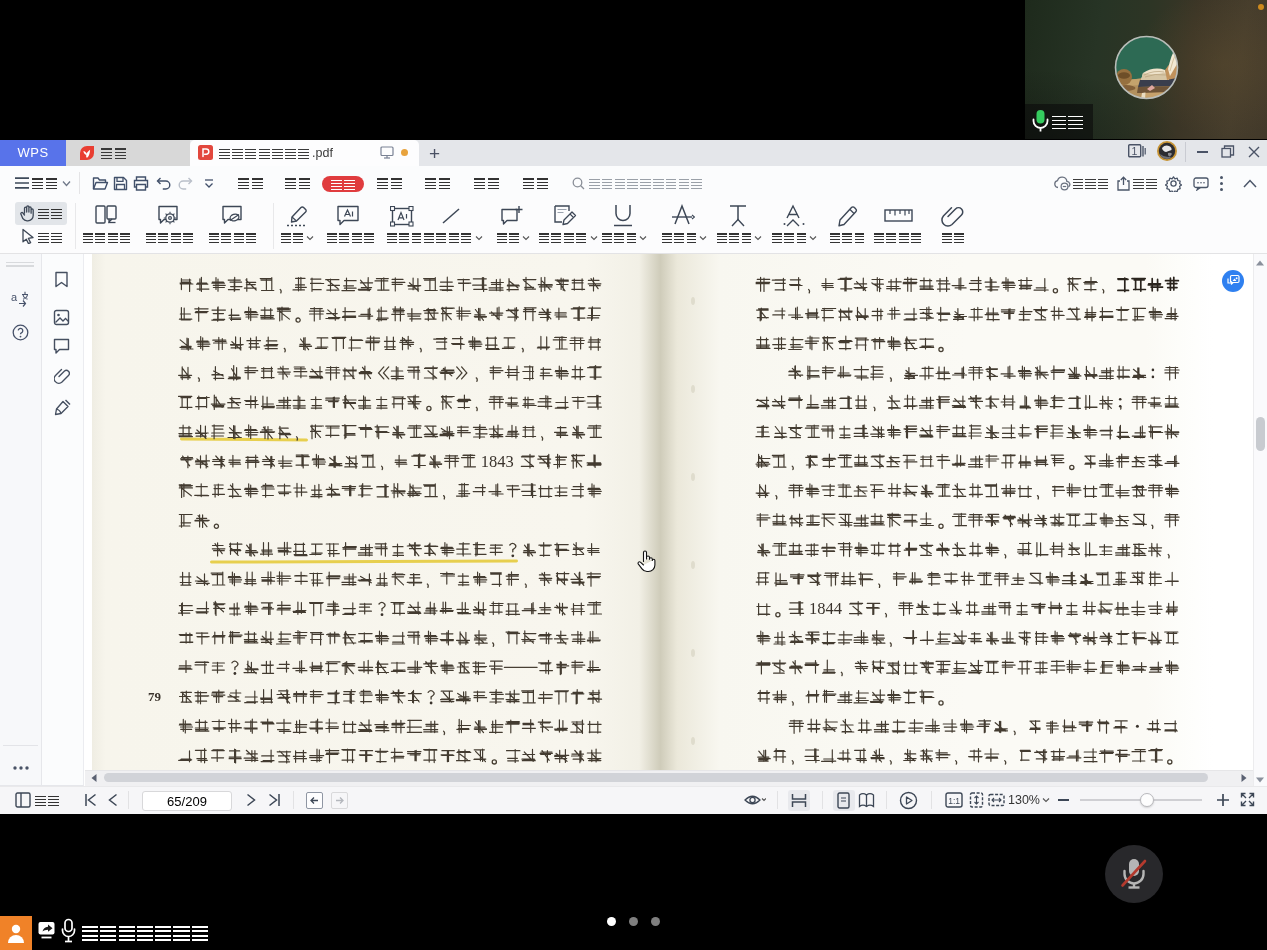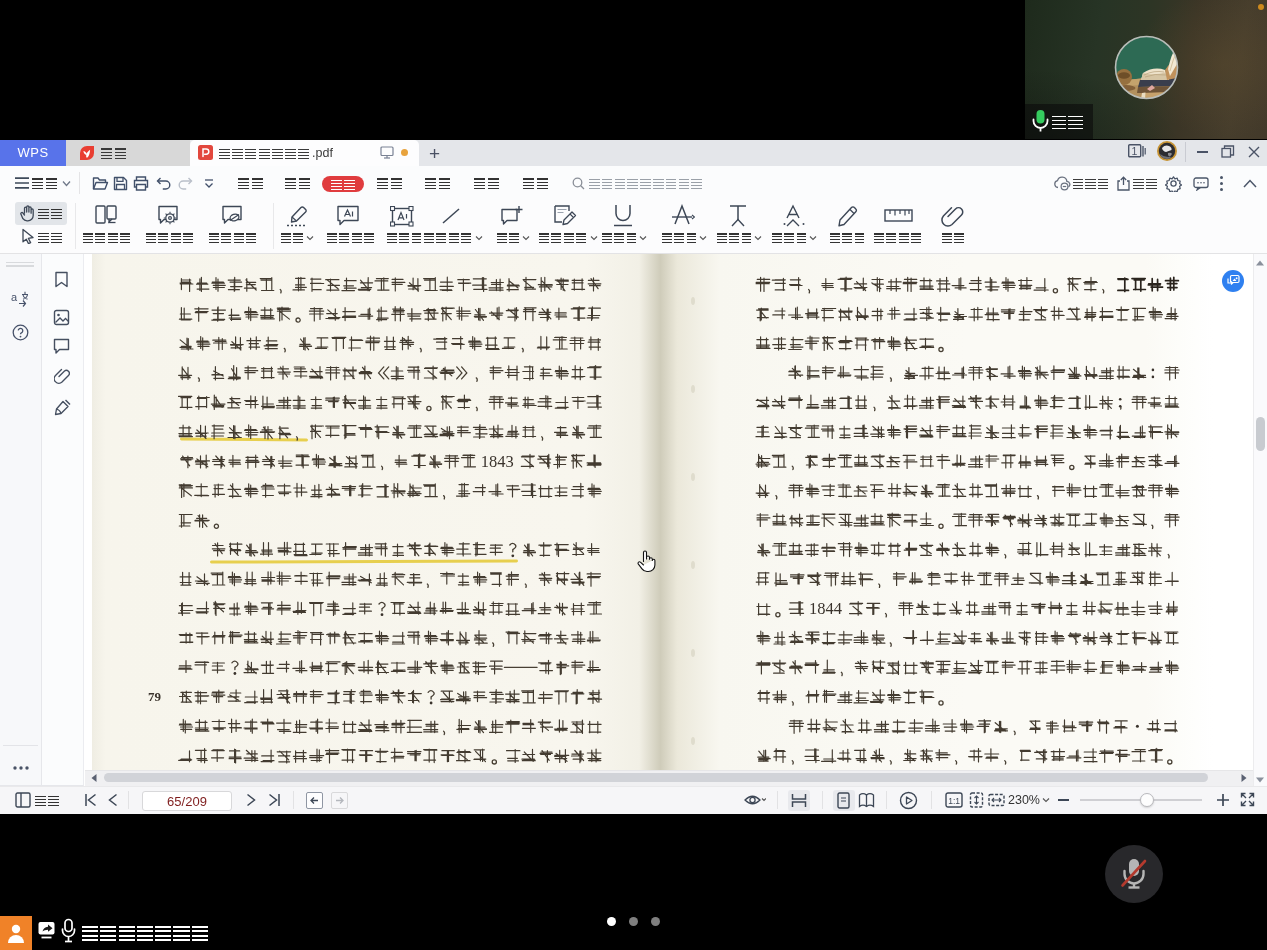--- a/index.html
+++ b/index.html
@@ -409,21 +409,21 @@
 <line x1="6" y1="1" x2="6" y2="15" stroke="#3d4756" stroke-width="1.4"></line>
 </svg>
 <div class="abs" style="left:35.0px;top:794.5px;width:24.0px;height:11.0px;filter:blur(.3px);background:repeating-linear-gradient(0deg,#333 0 1.10px,transparent 1.10px 3.02px);-webkit-mask-image:repeating-linear-gradient(90deg,#000 0 10.8px,transparent 10.8px 13.0px)"></div>
 <div class="abs" style="left:128px;top:791px;width:1px;height:18px;background:#e2e2e4"></div>
 <svg class="abs" style="left:84px;top:793px" width="13" height="14" viewBox="0 0 13 14">
 <path d="M2 1 V13 M11.5 1.5 L4.5 7 L11.5 12.5" fill="none" stroke="#3d4756" stroke-width="1.5"></path>
 </svg>
 <svg class="abs" style="left:108px;top:793px" width="10" height="14" viewBox="0 0 10 14">
 <path d="M8.5 1.5 L1.5 7 L8.5 12.5" fill="none" stroke="#3d4756" stroke-width="1.5"></path>
 </svg>
-<div class="abs" style="left:142px;top:790.5px;width:90px;height:20px;background:#fff;border:1px solid #d8d8da;border-radius:3px;font-size:13px;color:#7f1d1d;text-align:center;line-height:19px">65/209</div>
+<div class="abs" style="left:142px;top:790.5px;width:90px;height:20px;background:#fff;border:1px solid #d8d8da;border-radius:3px;font-size:13px;color:#000000;text-align:center;line-height:19px">65/209</div>
 <svg class="abs" style="left:246px;top:793px" width="10" height="14" viewBox="0 0 10 14">
 <path d="M1.5 1.5 L8.5 7 L1.5 12.5" fill="none" stroke="#3d4756" stroke-width="1.5"></path>
 </svg>
 <svg class="abs" style="left:268px;top:793px" width="13" height="14" viewBox="0 0 13 14">
 <path d="M11 1 V13 M1.5 1.5 L8.5 7 L1.5 12.5" fill="none" stroke="#3d4756" stroke-width="1.5"></path>
 </svg>
 <div class="abs" style="left:293px;top:791px;width:1px;height:18px;background:#e2e2e4"></div>
 <div class="abs" style="left:306px;top:792px;width:17px;height:17px;border:1px solid #8f96a3;border-radius:2px;background:#fdfdfe"></div>
 <svg class="abs" style="left:310px;top:796px" width="9" height="9" viewBox="0 0 9 9">
     <path d="M8 4.5 H1.5 M4 1.5 L1 4.5 L4 7.5" fill="none" stroke="#3d4756" stroke-width="1.3"></path>
@@ -463,21 +463,21 @@
 <text x="3.2" y="11.5" font-size="8.5" fill="#3d4756" font-family="Liberation Sans">1:1</text>
 </svg>
 <svg class="abs" style="left:968px;top:792px" width="17" height="16" viewBox="0 0 17 16">
 <rect x="2.5" y="1" width="12" height="14" rx="1.5" fill="none" stroke="#3d4756" stroke-width="1.4" stroke-dasharray="3 1.6"></rect>
 <path d="M8.5 4 v8 M6.5 6 L8.5 4 L10.5 6 M6.5 10 L8.5 12 L10.5 10" fill="none" stroke="#3d4756" stroke-width="1.1"></path>
 </svg>
 <svg class="abs" style="left:988px;top:792px" width="17" height="16" viewBox="0 0 17 16">
 <rect x="1" y="2.5" width="15" height="11" rx="1.5" fill="none" stroke="#3d4756" stroke-width="1.4" stroke-dasharray="3 1.6"></rect>
 <path d="M4 8 h9 M6 6 L4 8 L6 10 M11 6 L13 8 L11 10" fill="none" stroke="#3d4756" stroke-width="1.1"></path>
 </svg>
-<div class="abs" style="left:1008px;top:793px;width:40px;height:14px;font-size:12.5px;color:#333">230%</div>
+<div class="abs" style="left:1008px;top:793px;width:40px;height:14px;font-size:12.5px;color:#333">130%</div>
 <svg class="abs" style="left:1042px;top:797px" width="8" height="6" viewBox="0 0 8 6">
     <path d="M1 1.5 L4 4.5 L7 1.5" fill="none" stroke="#555" stroke-width="1.1"></path>
   </svg>
 <div class="abs" style="left:1058px;top:798.5px;width:11px;height:2.4px;background:#3d4756"></div>
 <div class="abs" style="left:1080px;top:799px;width:122px;height:1.6px;background:#cfcfd3"></div>
 <div class="abs" style="left:1140px;top:792.5px;width:14px;height:14px;border-radius:50%;background:#fdfdfd;border:1px solid #b9b9bd;box-shadow:0 1px 2px rgba(0,0,0,.15)"></div>
 <svg class="abs" style="left:1216px;top:793px" width="14" height="14" viewBox="0 0 14 14">
     <path d="M7 1 V13 M1 7 H13" stroke="#3d4756" stroke-width="1.7"></path>
   </svg>
 <svg class="abs" style="left:1240px;top:792px" width="15" height="15" viewBox="0 0 15 15">

